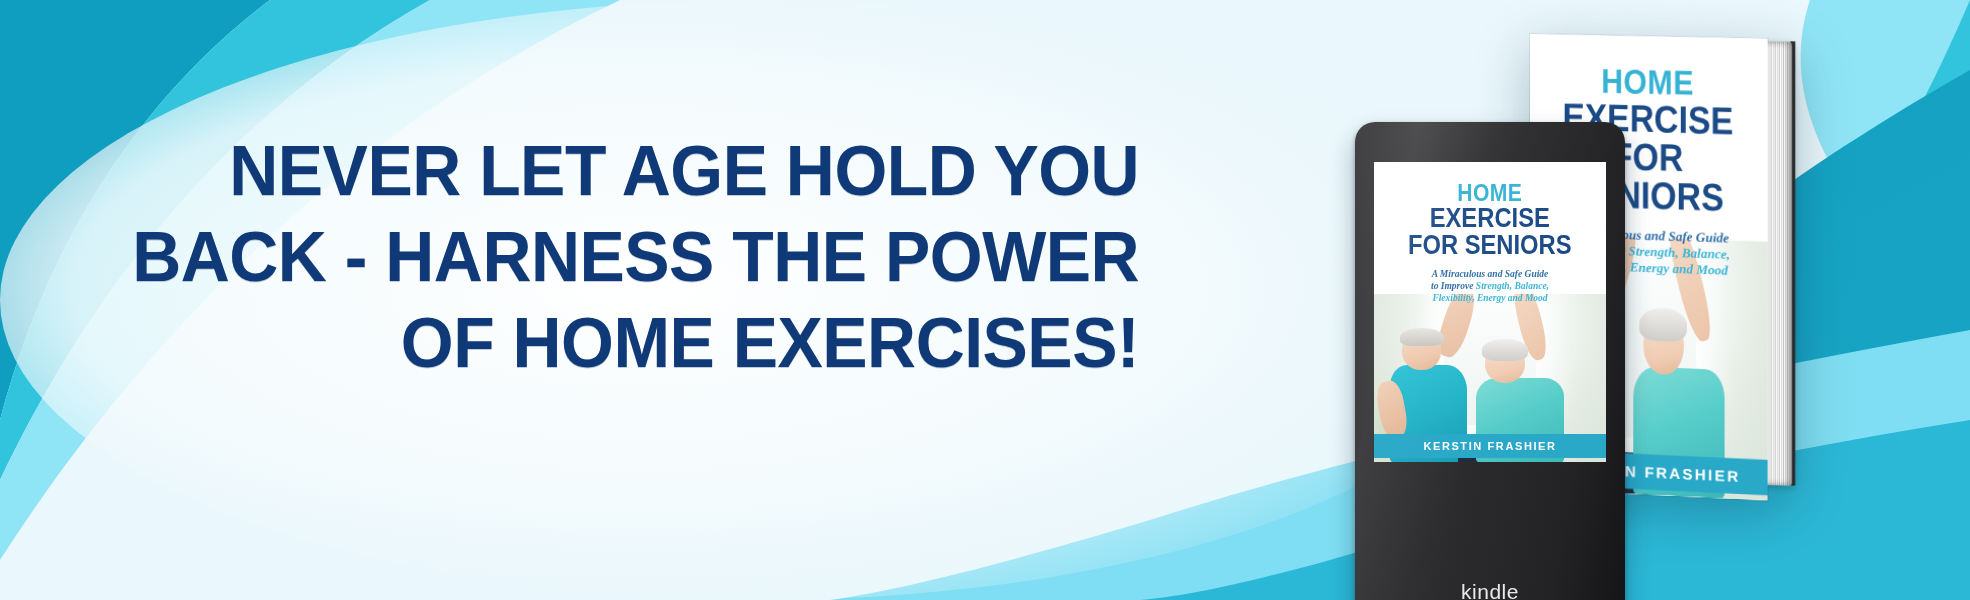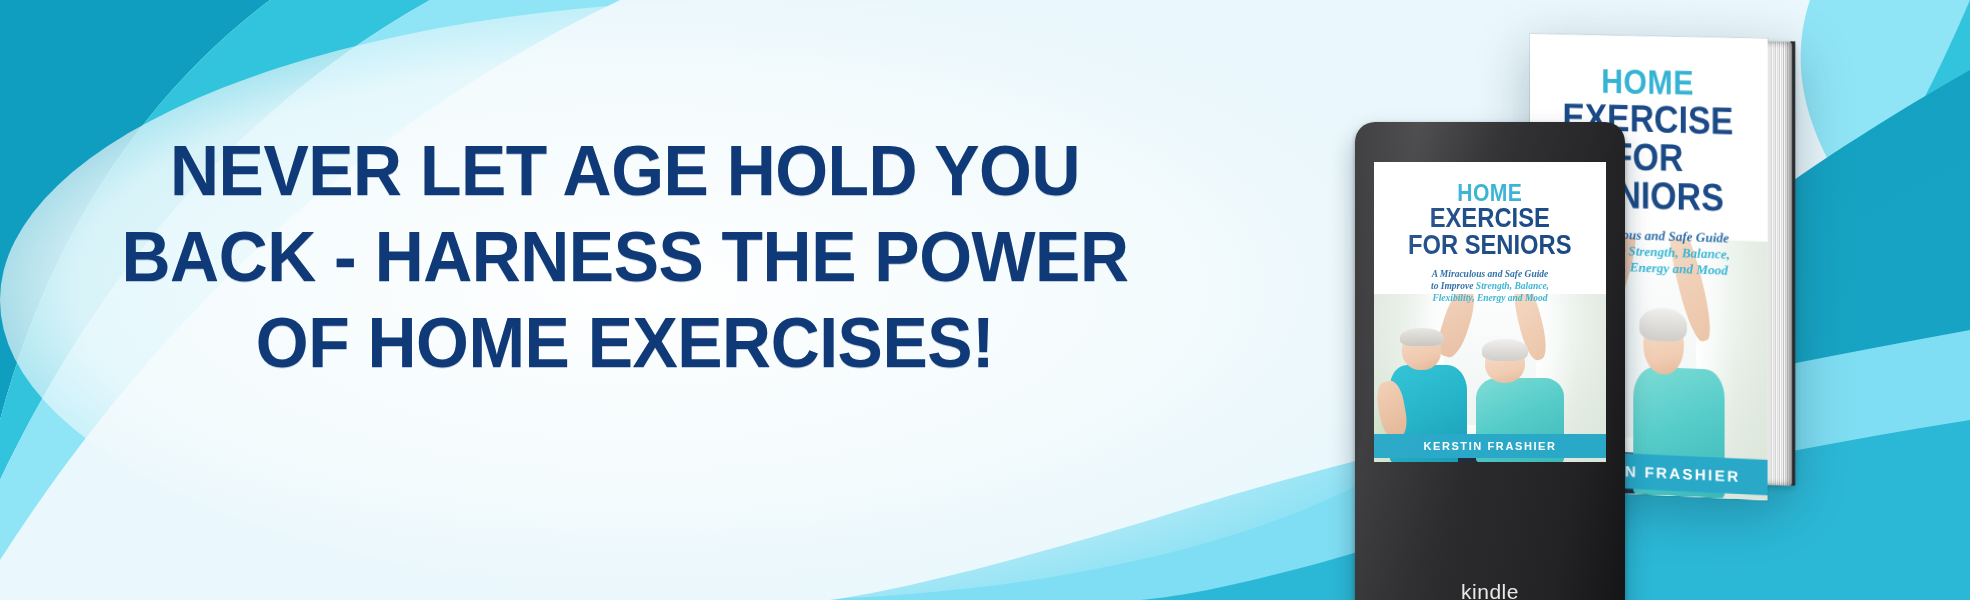--- a/index.html
+++ b/index.html
@@ -28,21 +28,21 @@
     height: 600px;
     display: block;
   }
 
   
   #headline {
     position: absolute;
     left: 95px;
     top: 128px;
     width: 1060px;
-    text-align: center;
+    text-align: right;
     z-index: 5;
   }
   .headline-line {
     display: block;
     color: #103a77;
     font-family: "Liberation Sans", sans-serif;
     font-weight: bold;
     font-size: 70px;
     line-height: 86px;
     letter-spacing: -0.5px;

